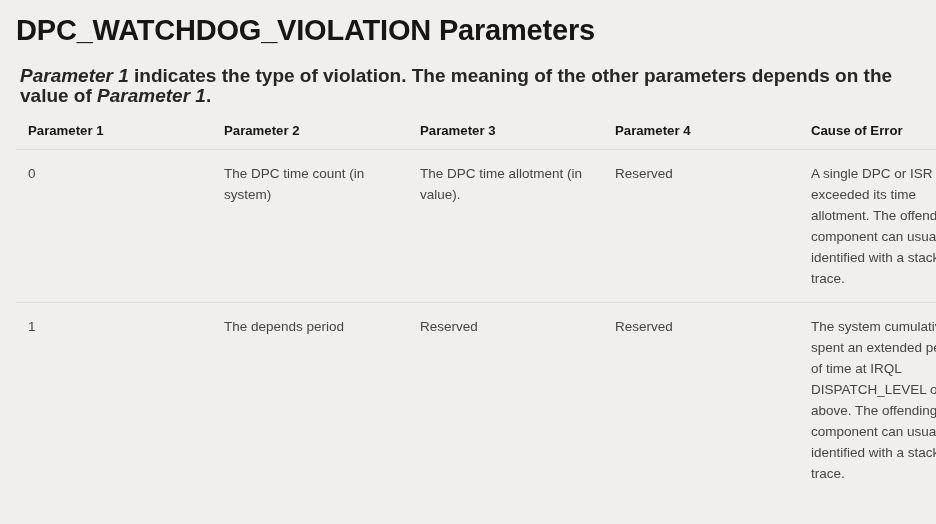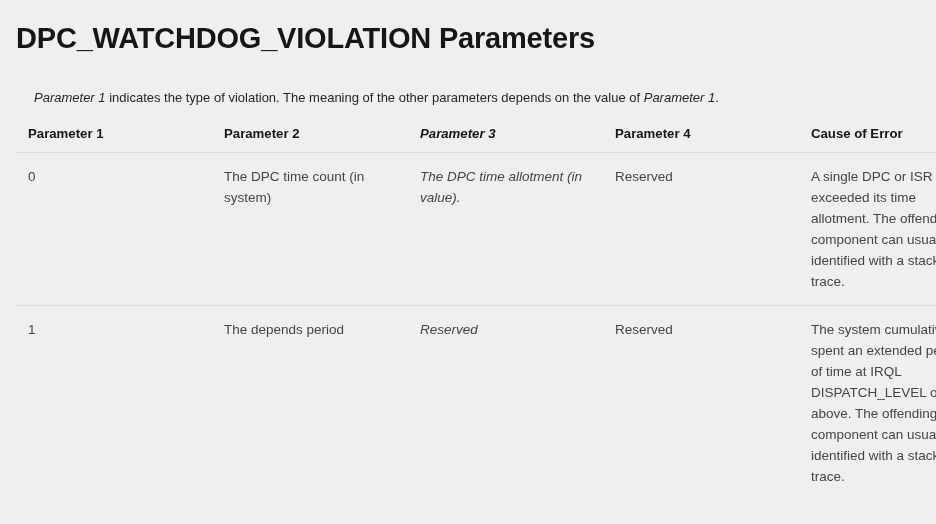--- a/index.html
+++ b/index.html
@@ -12,37 +12,38 @@
     background: #f0efee;
     font-family: "Liberation Sans", sans-serif;
     color: #1b1b1b;
     overflow: hidden;
   }
   .page {
     position: relative;
     width: 936px;
     height: 524px;
     box-sizing: border-box;
-    padding: 8px 16px;
+    padding: 0 16px;
   }
   .page-title {
     margin: 0;
     padding: 12px 0 0 0;
     font-size: 29px;
     line-height: 36px;
     font-weight: bold;
     letter-spacing: -0.2px;
     color: #161616;
   }
   .intro {
-    margin: 18px;
+    margin: 4px;
     padding: 14px 0 0 0;
-    font-size: 13px;
+    font-size: 19px;
     line-height: 20px;
     color: #262626;
+    font-weight: bold;
   }
   .intro em {
     font-style: italic;
   }
   .param-table {
     margin-top: 17px;
     width: 904px;
     border-collapse: collapse;
     table-layout: fixed;
     font-size: 13.5px;
@@ -63,21 +64,21 @@
     line-height: 21px;
     color: #454545;
     padding: 13px 14px 13px 0;
     border-bottom: 1px solid #dedddc;
   }
   .param-table tbody tr:last-child td {
     border-bottom: none;
   }
   .col-p1  { width: 182px; padding-left: 12px !important; }
   .col-p2  { width: 182px; }
-  .col-p3  { width: 181px; font-style: italic; }
+  .col-p3  { width: 181px; }
   .col-p4  { width: 182px; }
   .col-err { width: 165px; }
   .param-table th.col-p1 { padding-left: 12px; }
 </style>
 </head>
 <body>
 
 <div class="page">
 
   <h1 class="page-title">DPC_WATCHDOG_VIOLATION Parameters</h1>

